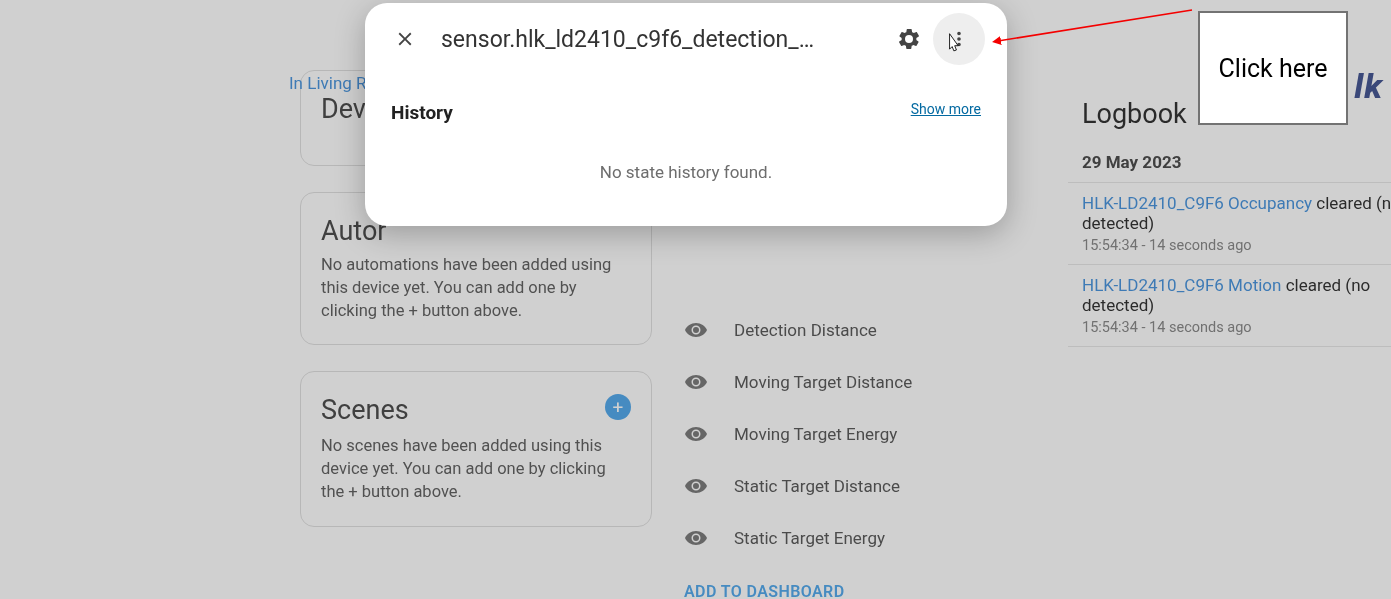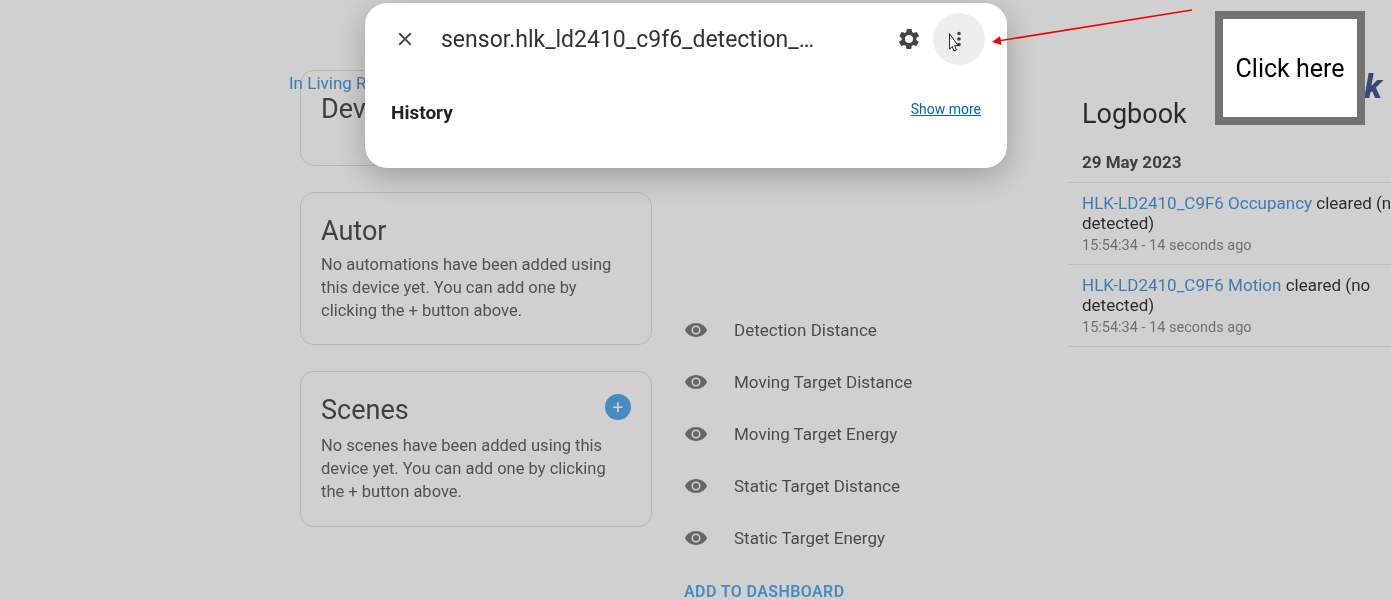--- a/index.html
+++ b/index.html
@@ -109,23 +109,23 @@
 .hist-row { display:flex; justify-content:space-between; align-items:flex-start; }
 .hist-row h3 { font-size:19px; font-weight:700; color:#222; }
 .showmore { color:#0369a1; font-size:14px; text-decoration:underline; }
 .noh { text-align:center; color:#6d6d6d; margin-top:38px; font-size:17px; }
 
 
 .arrow { position:absolute; left: 992px; top: 5px; z-index:50; pointer-events:none; }
 .callout {
   position:absolute; left:1198px; top:11px;
   width:150px; height:114px;
-  background:#fff; border:8px solid #737373;
+  background:#fff; border:2px solid #737373;
   display:flex; align-items:center; justify-content:center;
-  font-size:25px; z-index:60;margin-left:17px;
+  font-size:25px; z-index:60;
 }
 </style>
 </head>
 <body>
 
 <div class="page">
 
   <span class="breadcrumb">In Living Ro</span>
   <span class="brand">lk</span>
 
@@ -226,20 +226,21 @@
             <path fill="currentColor" d="M12 8a2 2 0 1 1 0-4 2 2 0 0 1 0 4m0 6a2 2 0 1 1 0-4 2 2 0 0 1 0 4m0 6a2 2 0 1 1 0-4 2 2 0 0 1 0 4Z"></path>
           </svg>
       </button>
     </div>
   </div>
   <div class="dlg-body">
     <div class="hist-row">
       <h3>History</h3>
       <a href="#" class="showmore">Show more</a>
     </div>
+    <div class="noh">No state history found.</div>
   </div>
 </div>
 
 <div class="cursor">
   <svg viewBox="0 0 24 28">
       <path fill="#fff" stroke="#000" stroke-width="1" d="M8 2v18l3-3 2 5 3-1-2-5h4L8 2Z"></path>
     </svg>
 </div>
 
 <svg class="arrow" width="210" height="50">

